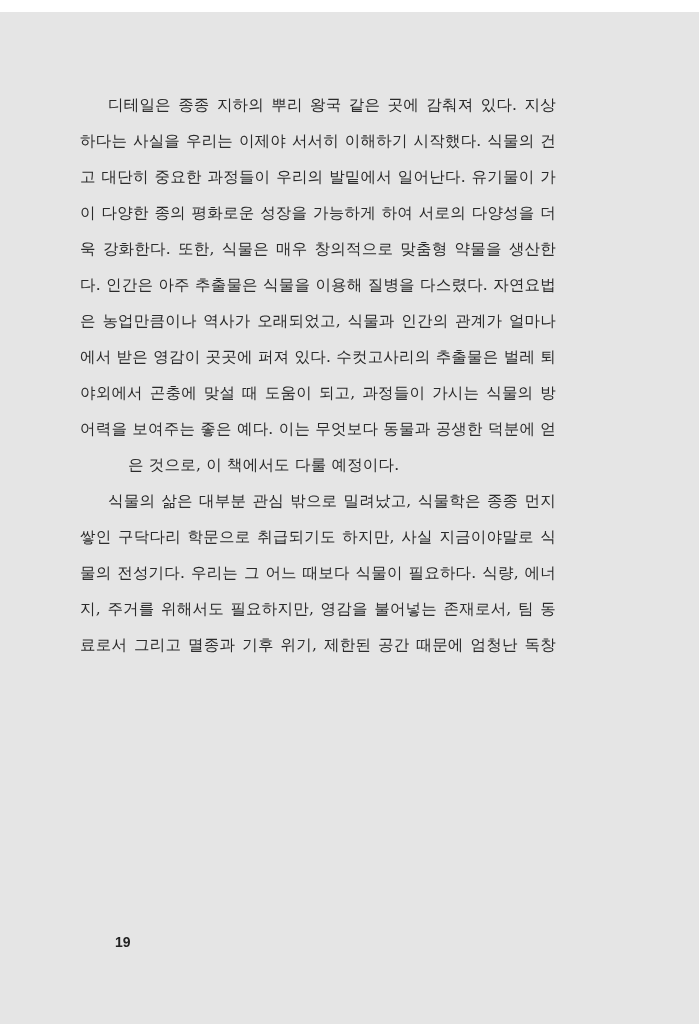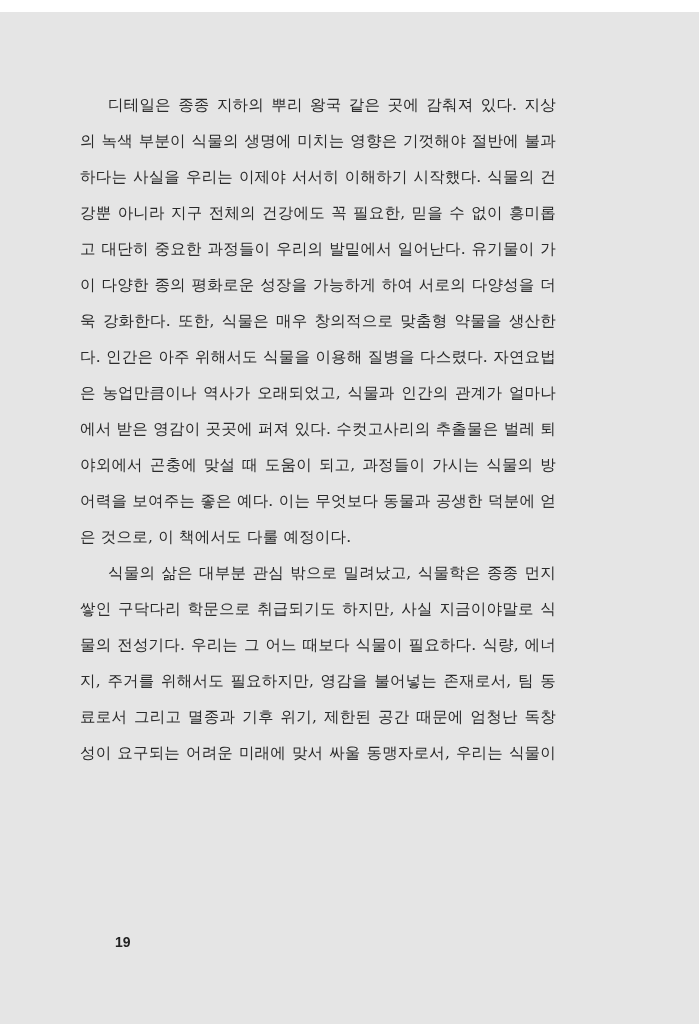--- a/index.html
+++ b/index.html
@@ -36,53 +36,51 @@
       white-space: nowrap;
       text-align: justify;
       text-align-last: justify;
       letter-spacing: 0.2px;
     }
     .line.indent {
       padding-left: 28px;
     }
     .line.last {
       text-align-last: left;
+      margin-left: 48px;
     }
     .page-number {
       position: absolute;
       left: 115px;
       top: 922px;
       font-family: "Liberation Sans", "DejaVu Sans", sans-serif;
       font-weight: bold;
       font-size: 14px;
       color: #222222;
     }
   </style>
 </head>
 <body>
 
 <div class="page">
   <div class="text-block">
 
     <span class="line indent">디테일은 종종 지하의 뿌리 왕국 같은 곳에 감춰져 있다. 지상</span>
-    <span class="line">의 녹색 부분이 식물의 생명에 미치는 영향은 기껏해야 절반에 불과</span>
     <span class="line">하다는 사실을 우리는 이제야 서서히 이해하기 시작했다. 식물의 건</span>
-    <span class="line">강뿐 아니라 지구 전체의 건강에도 꼭 필요한, 믿을 수 없이 흥미롭</span>
     <span class="line">고 대단히 중요한 과정들이 우리의 발밑에서 일어난다. 유기물이 가</span>
     <span class="line">이 다양한 종의 평화로운 성장을 가능하게 하여 서로의 다양성을 더</span>
     <span class="line">욱 강화한다. 또한, 식물은 매우 창의적으로 맞춤형 약물을 생산한</span>
-    <span class="line">다. 인간은 아주 위해서도 식물을 이용해 질병을 다스렸다. 자연요법</span>
+    <span class="line">다. 인간은 아주 추출물은 식물을 이용해 질병을 다스렸다. 자연요법</span>
     <span class="line">은 농업만큼이나 역사가 오래되었고, 식물과 인간의 관계가 얼마나</span>
     <span class="line">에서 받은 영감이 곳곳에 퍼져 있다. 수컷고사리의 추출물은 벌레 퇴</span>
     <span class="line">야외에서 곤충에 맞설 때 도움이 되고, 과정들이 가시는 식물의 방</span>
     <span class="line">어력을 보여주는 좋은 예다. 이는 무엇보다 동물과 공생한 덕분에 얻</span>
     <span class="line last">은 것으로, 이 책에서도 다룰 예정이다.</span>
 
     <span class="line indent">식물의 삶은 대부분 관심 밖으로 밀려났고, 식물학은 종종 먼지</span>
     <span class="line">쌓인 구닥다리 학문으로 취급되기도 하지만, 사실 지금이야말로 식</span>
     <span class="line">물의 전성기다. 우리는 그 어느 때보다 식물이 필요하다. 식량, 에너</span>
     <span class="line">지, 주거를 위해서도 필요하지만, 영감을 불어넣는 존재로서, 팀 동</span>
     <span class="line">료로서 그리고 멸종과 기후 위기, 제한된 공간 때문에 엄청난 독창</span>
-    <span class="line">성이 요구되는 어려운 미래에 맞서 싸울 동맹자로서, 우리는 식물이</span>
   </div>
 
   <div class="page-number">19</div>
 </div>
 
 </body></html>

